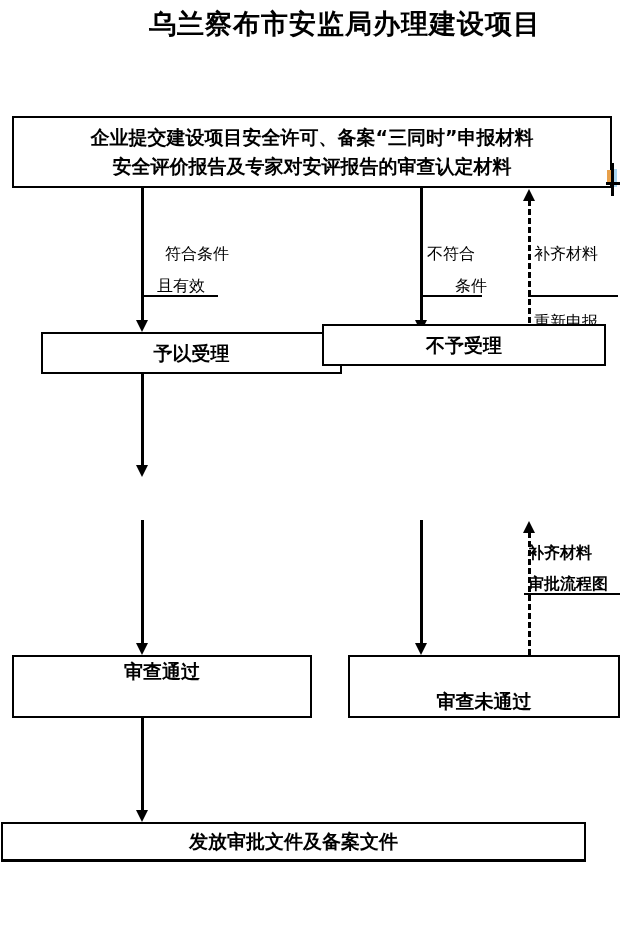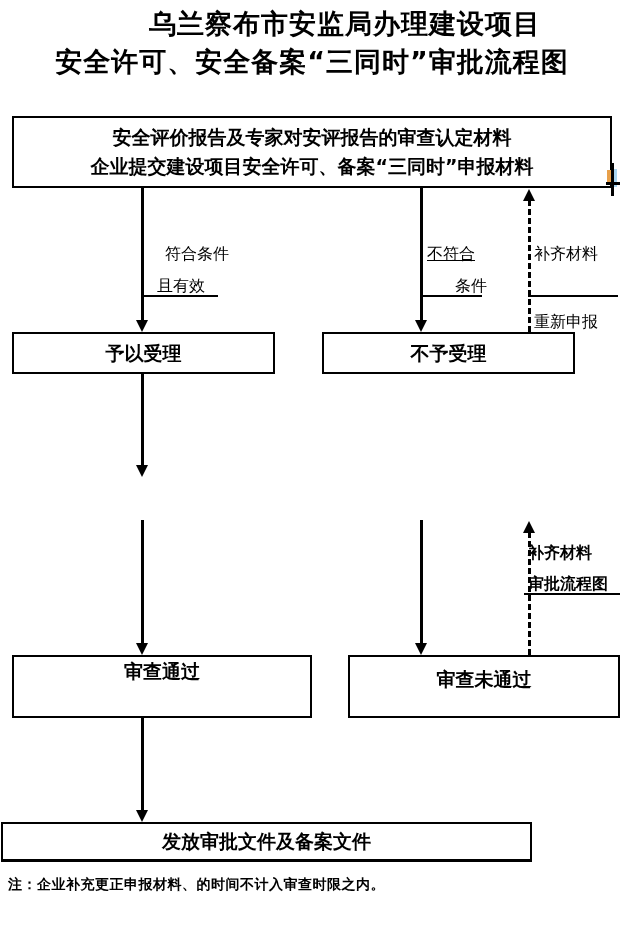--- a/index.html
+++ b/index.html
@@ -53,57 +53,56 @@
   }
   
   .artifact-bar{position:absolute;}
 </style>
 </head>
 <body>
 
 <div id="page">
 
   <div class="title-line" style="top:6px;margin-left:33px;">乌兰察布市安监局办理建设项目</div>
-  <div class="title-line" style="top:44px;">安全许可、安全备案“三同时”审批流程图</div>
 
   <div class="box" style="left:12px;top:116px;width:600px;height:72px;">
+    <div>企业提交建设项目安全许可、备案“三同时”申报材料</div>
     <div>安全评价报告及专家对安评报告的审查认定材料</div>
-    <div>企业提交建设项目安全许可、备案“三同时”申报材料</div>
   </div>
 
   <div class="artifact-bar" style="left:607px;top:170px;width:4px;height:14px;background:#e8a04a;"></div>
   <div class="artifact-bar" style="left:614px;top:169px;width:3px;height:18px;background:#a8d4f0;"></div>
   <div class="artifact-bar" style="left:611px;top:163px;width:3px;height:33px;background:#000;"></div>
   <div class="artifact-bar" style="left:606px;top:182px;width:14px;height:3px;background:#000;"></div>
 
   <div class="vline" style="left:141px;top:188px;height:134px;"></div>
   <div class="arrow-down" style="left:136px;top:320px;"></div>
 
   <div class="vline" style="left:420px;top:188px;height:134px;"></div>
   <div class="arrow-down" style="left:415px;top:320px;"></div>
 
   <div class="vline-dashed" style="left:528px;top:200px;height:132px;"></div>
   <div class="arrow-up" style="left:523px;top:189px;"></div>
 
   <div class="lbl" style="left:150px;top:245px;margin-left:15px;">符合条件</div>
   <div class="lbl" style="left:157px;top:277px;text-align:right;">且有效</div>
   <div class="underline" style="left:143px;top:295px;width:75px;"></div>
 
-  <div class="lbl" style="left:427px;top:245px;text-decoration:underline;">不符合</div>
+  <div class="lbl" style="left:427px;top:245px;">不符合</div>
   <div class="lbl" style="left:455px;top:277px;">条件</div>
   <div class="underline" style="left:422px;top:295px;width:60px;"></div>
 
   <div class="lbl" style="left:534px;top:245px;">补齐材料</div>
   <div class="lbl" style="left:534px;top:277px;margin-top:36px;">重新申报</div>
   <div class="underline" style="left:528px;top:295px;width:90px;"></div>
 
-  <div class="box" style="left:12px;top:332px;width:263px;height:42px;font-family:Liberation Serif, serif;">
+  <div class="box" style="left:41px;top:332px;width:301px;height:42px;font-family:Liberation Serif, serif;">
     <div>予以受理</div>
   </div>
-  <div class="box" style="left:322px;top:332px;width:253px;height:42px;">
+  <div class="box" style="left:322px;top:324px;width:284px;height:42px;">
     <div>不予受理</div>
   </div>
 
   <div class="vline" style="left:141px;top:374px;height:92px;"></div>
   <div class="arrow-down" style="left:136px;top:465px;"></div>
 
 
   <div class="vline" style="left:141px;top:520px;height:123px;"></div>
   <div class="arrow-down" style="left:136px;top:643px;"></div>
 
@@ -113,26 +112,25 @@
   <div class="vline-dashed" style="left:528px;top:532px;height:123px;"></div>
   <div class="arrow-up" style="left:523px;top:521px;"></div>
 
   <div class="lbl bold" style="left:528px;top:544px;">补齐材料</div>
   <div class="lbl bold" style="left:528px;top:575px;">审批流程图</div>
   <div class="underline" style="left:524px;top:593px;width:96px;"></div>
 
   <div class="box" style="left:12px;top:655px;width:300px;height:63px;justify-content:flex-start;padding-top:0;">
     <div>审查通过</div>
   </div>
-  <div class="box" style="left:348px;top:655px;width:272px;height:63px;justify-content:flex-start;padding-top:8px;">
+  <div class="box" style="left:348px;top:655px;width:272px;height:63px;justify-content:flex-end;padding-top:8px;">
     <div>审查未通过</div>
   </div>
 
   <div class="vline" style="left:141px;top:718px;height:92px;"></div>
   <div class="arrow-down" style="left:136px;top:810px;"></div>
 
-  <div class="box" style="left:1px;top:822px;width:531px;height:40px;border-bottom-width:3px;">
+  <div class="box" style="left:1px;top:822px;width:585px;height:40px;border-bottom-width:3px;">
     <div>发放审批文件及备案文件</div>
   </div>
 
-  <div class="note">注：企业补充更正申报材料、的时间不计入审查时限之内。</div>
 
 </div>
 
 </body></html>

